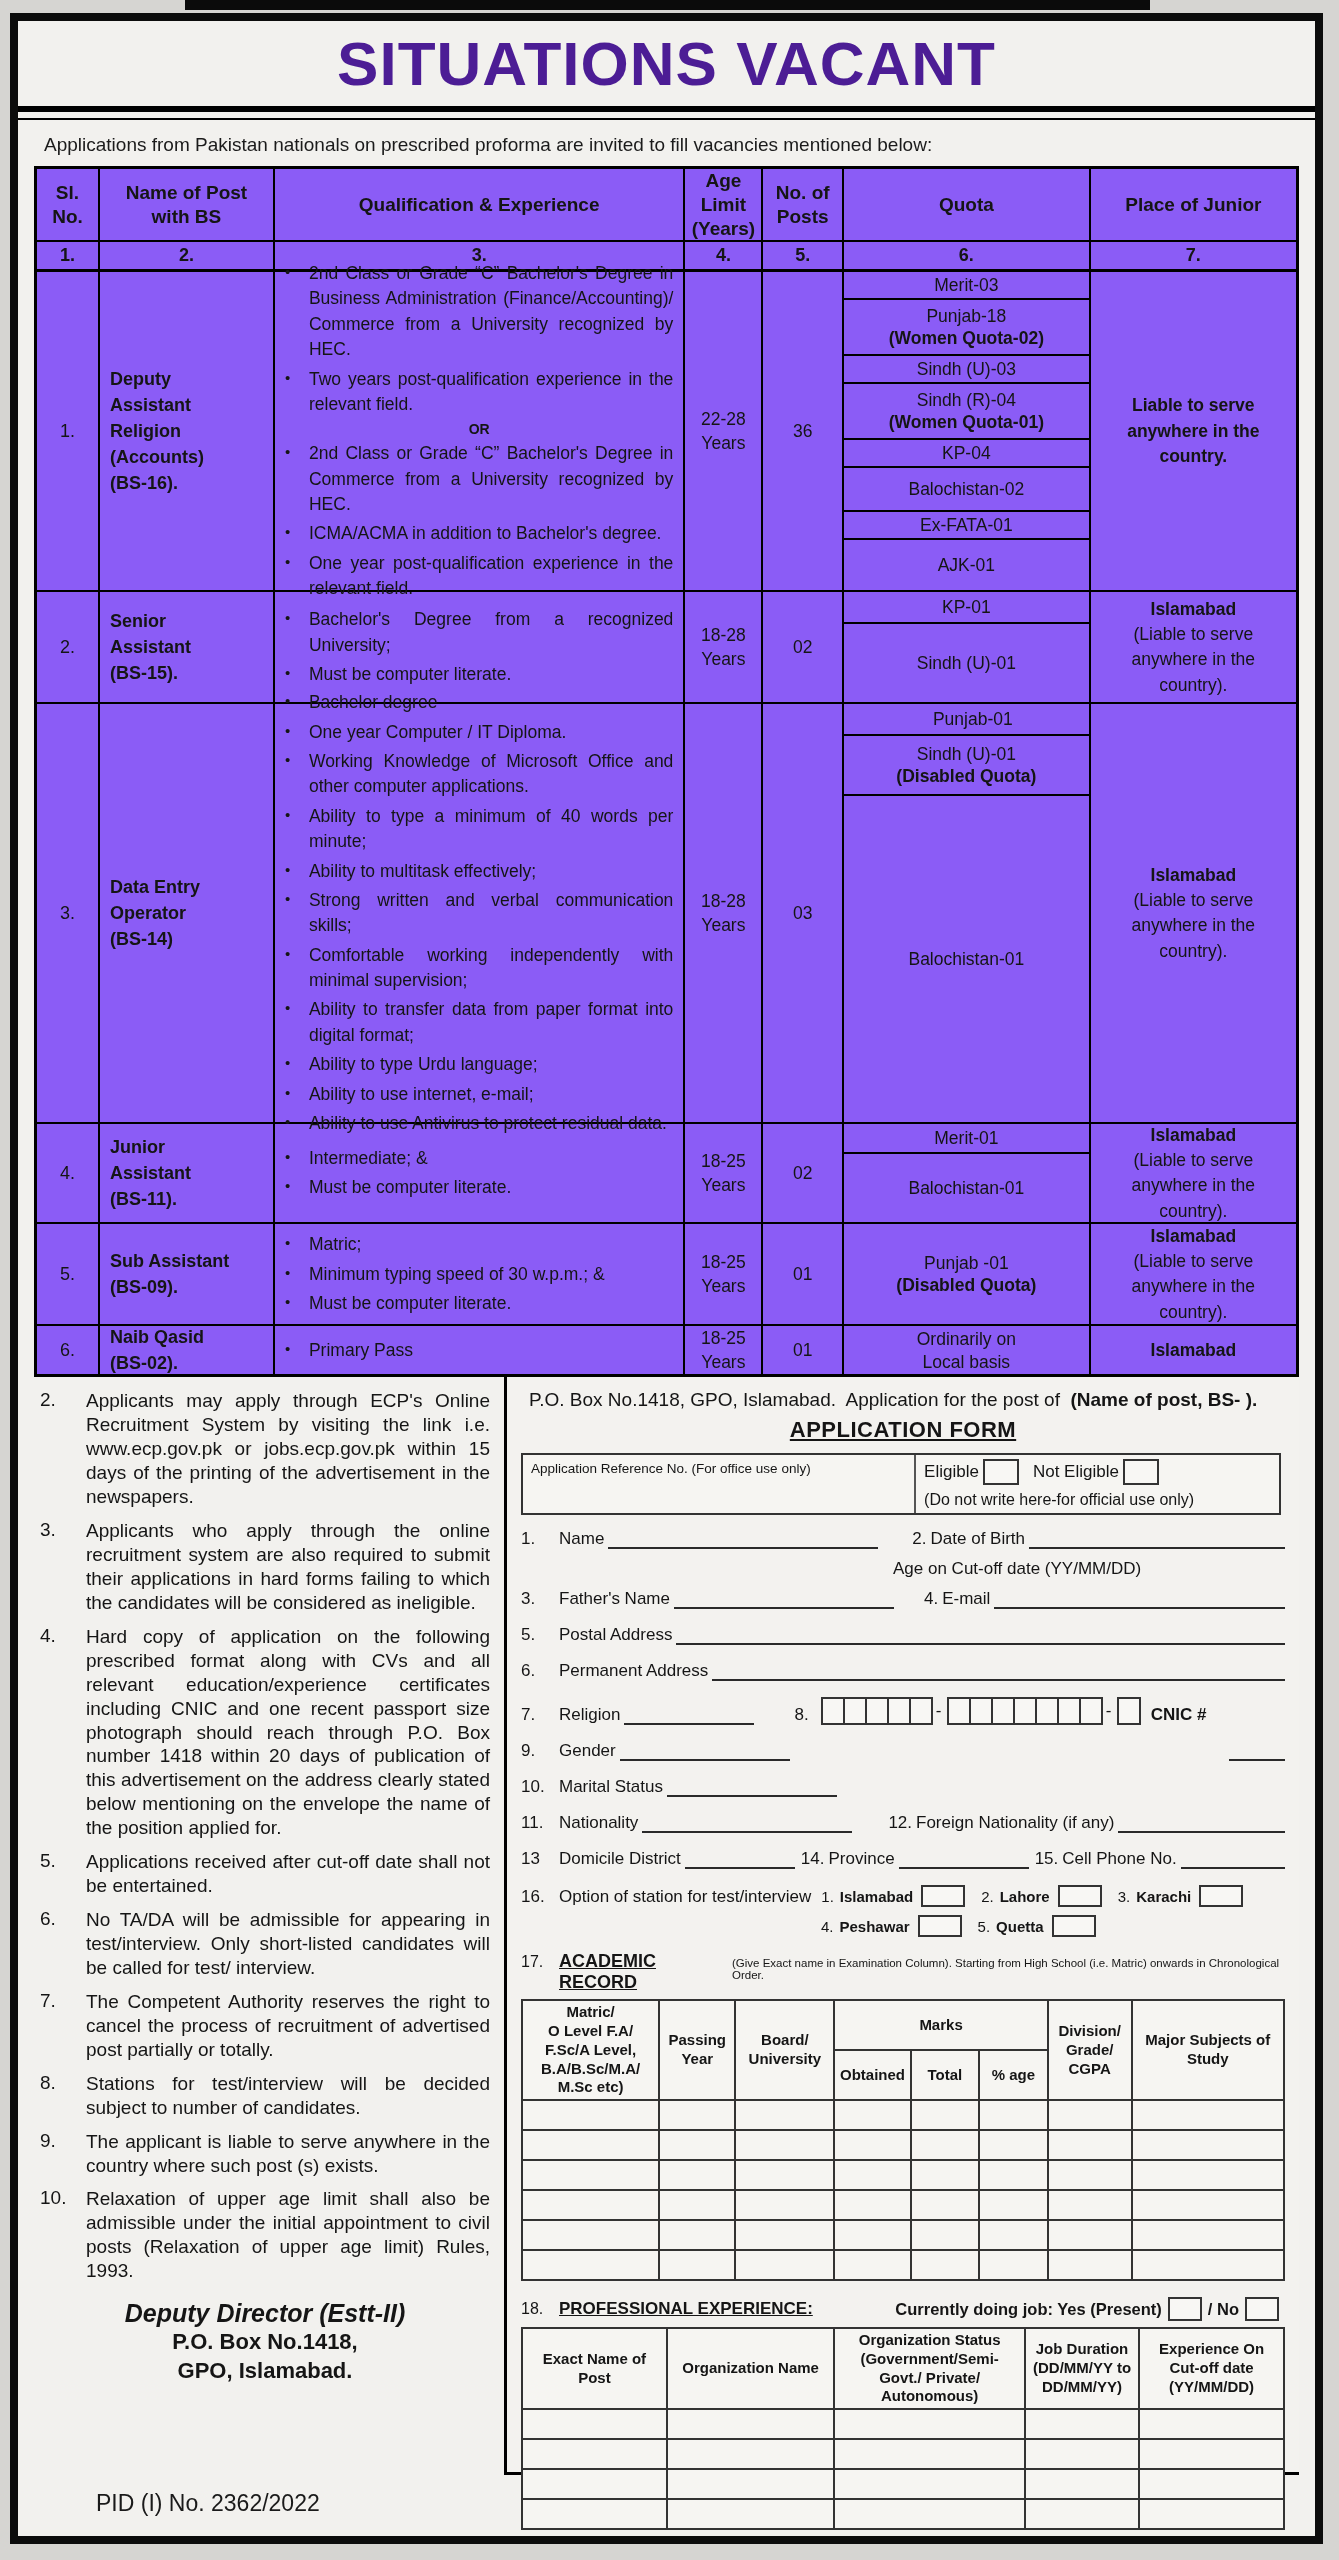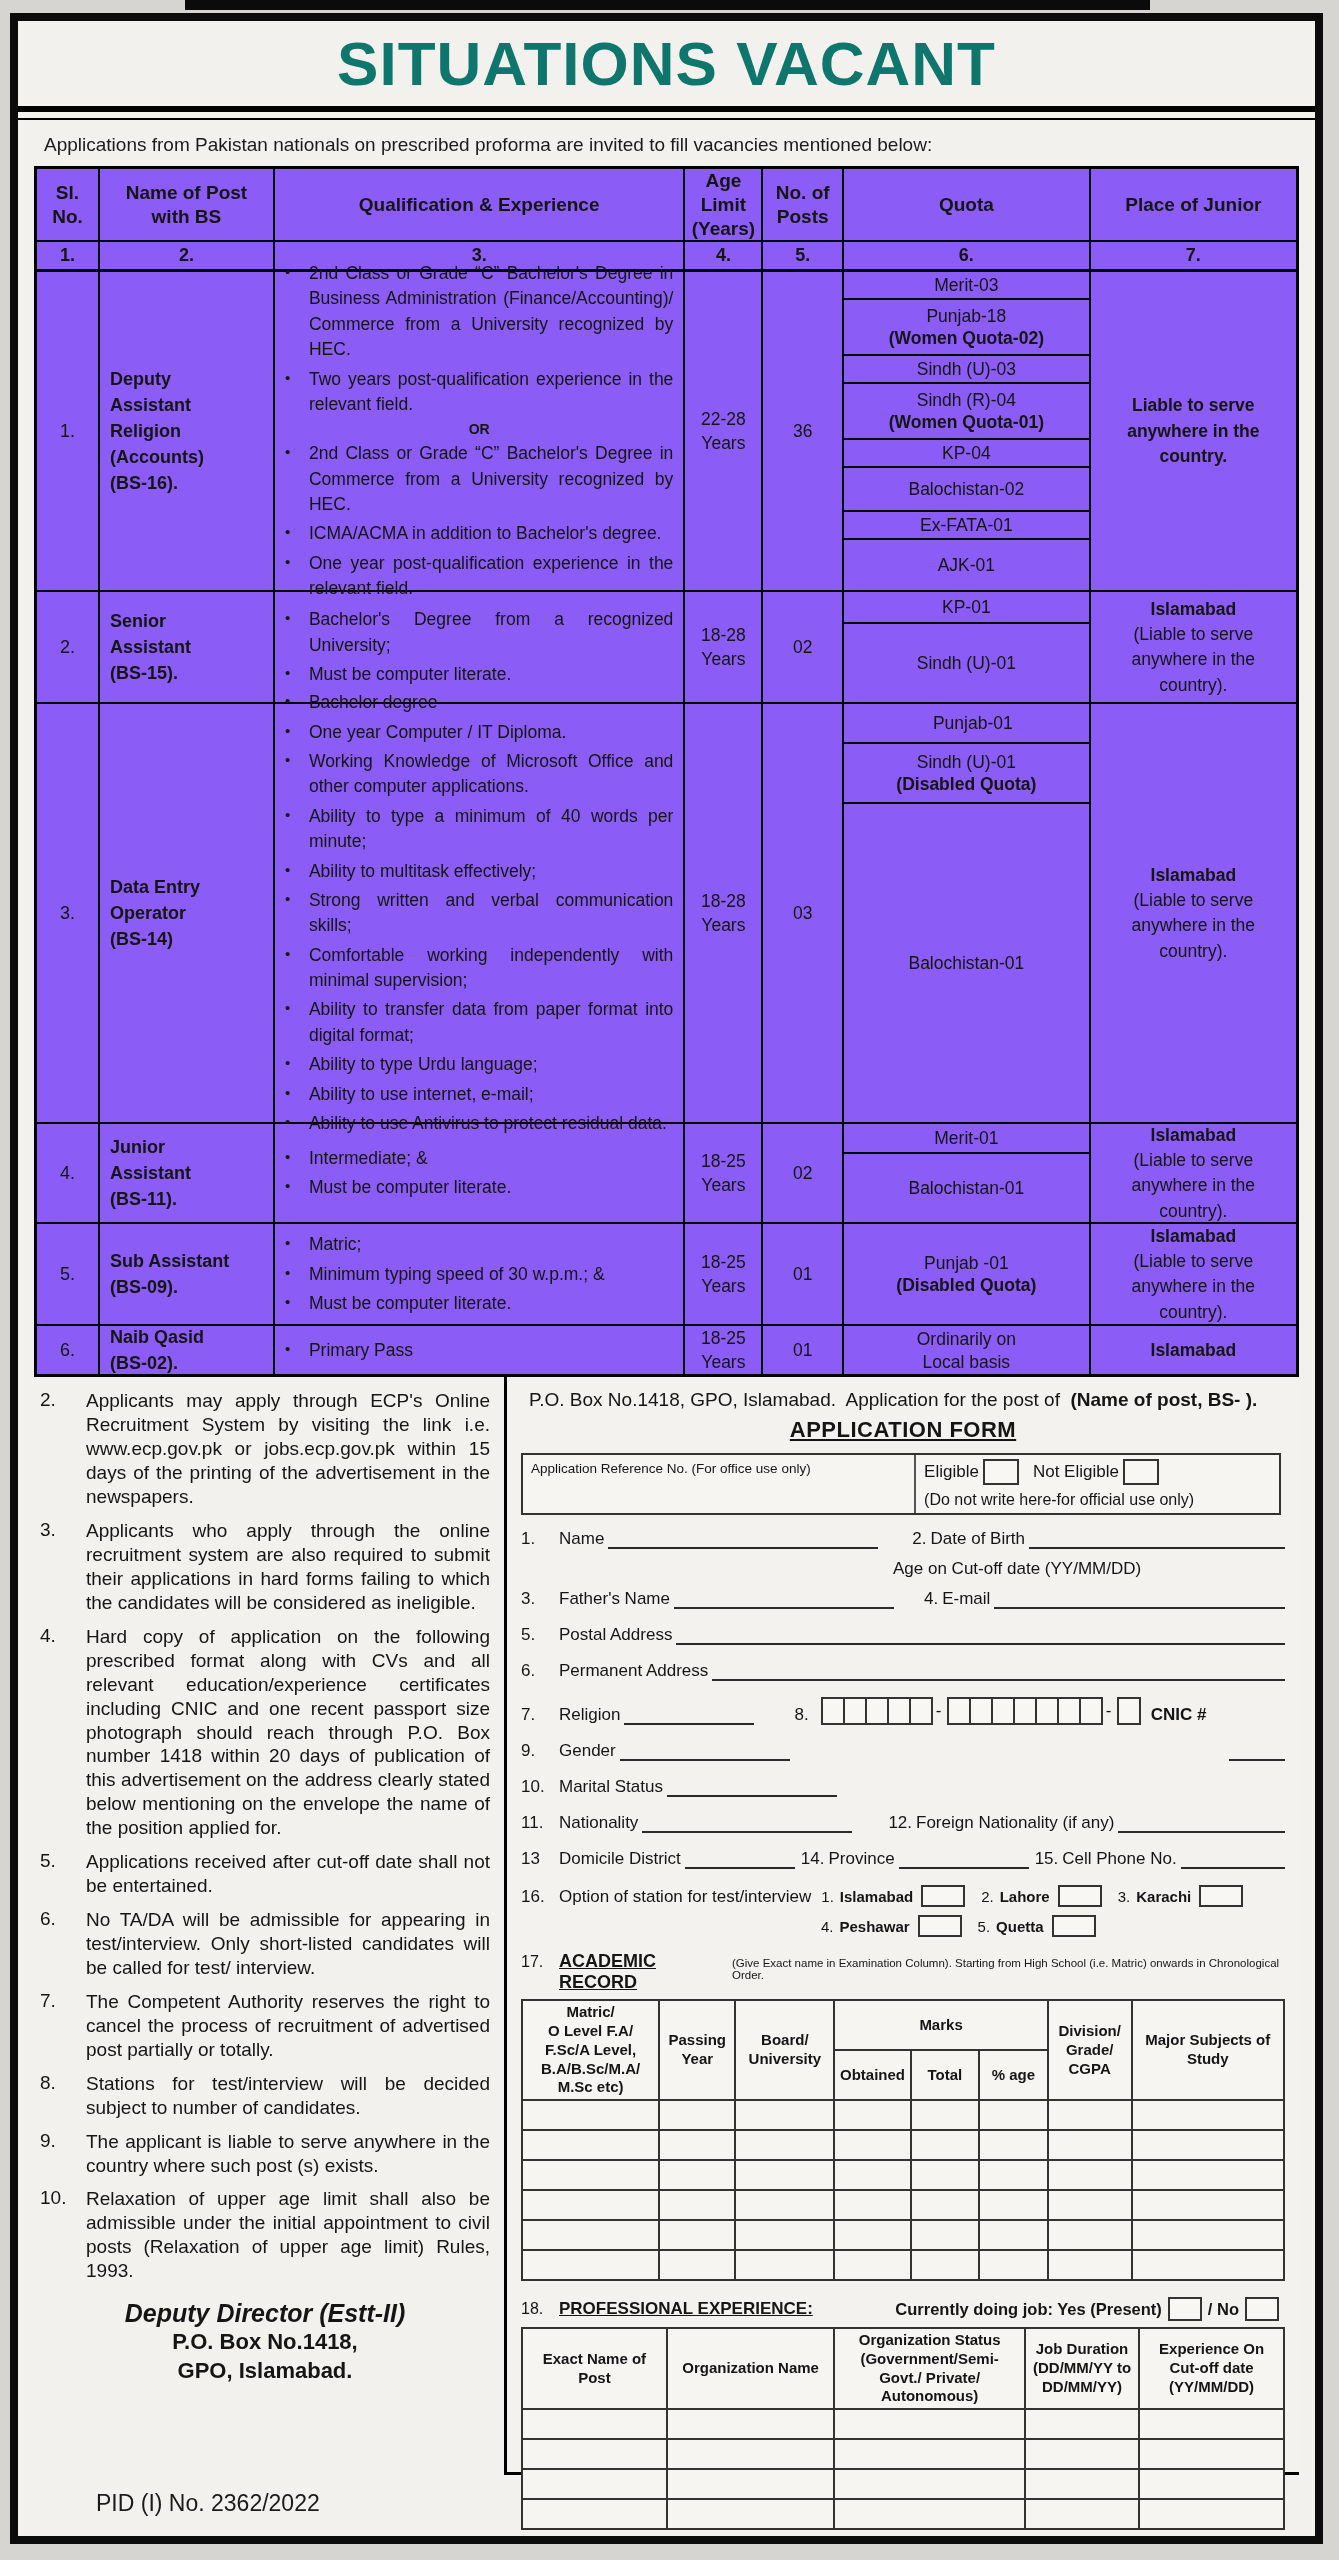--- a/index.html
+++ b/index.html
@@ -13,21 +13,21 @@
   .scan-strip{position:absolute;left:185px;top:0;width:965px;height:10px;background:#0b0b0b;}
   .ad{
     position:absolute;left:10px;top:13px;width:1313px;height:2531px;
     border:8px solid #0c0c0c;background:#f2f1ee;box-sizing:border-box;
     overflow:hidden;
   }
   
   .title-wrap{padding:10px 0 4px;}
   .main-title{
     margin:0;text-align:center;font-size:62px;font-weight:900;
-    letter-spacing:1px;color:#0f766e;line-height:1.05;
+    letter-spacing:1px;color:#4c1d95;line-height:1.05;
     font-family:"Liberation Sans", sans-serif;
   }
   .double-rule{margin:6px 0 0;border-top:6px solid #000;border-bottom:2px solid #000;height:6px;}
   .intro{font-size:19px;margin:14px 26px 10px;color:#1b1b1b;}
   
   .vtable{margin:4px 16px 0;border:3px solid #000;background:#8b5cf6;}
   .vrow{display:flex;border-bottom:2px solid #000;box-sizing:border-box;}
   .vrow:last-child{border-bottom:none;}
   .vrow.vnums{border-bottom:3px solid #000;}
   .vrow.vhead{border-bottom:2px solid #000;}
@@ -320,21 +320,21 @@
             <span class="dot">•</span>
             <span class="bt">Ability to use Antivirus to protect residual data.</span>
           </div>
         </div>
         <div class="vcell c-age cell-center age-cell">
           <div>18-28</div>
           <div>Years</div>
         </div>
         <div class="vcell c-num cell-center num-cell">03</div>
         <div class="vcell c-quota quota-cell">
-          <div class="qseg" style="height: 40px; flex: 0 0 auto; padding-left: 17px;">
+          <div class="qseg" style="height: 32px; flex: 0 0 auto; padding-left: 17px;">
             <div>Punjab-01</div>
           </div>
           <div class="qseg" style="height: 60px; flex: 0 0 auto;">
             <div>Sindh (U)-01</div>
             <div class="qline-b">(Disabled Quota)</div>
           </div>
           <div class="qseg" style="flex: 1 1 0%;">
             <div>Balochistan-01</div>
           </div>
         </div>

